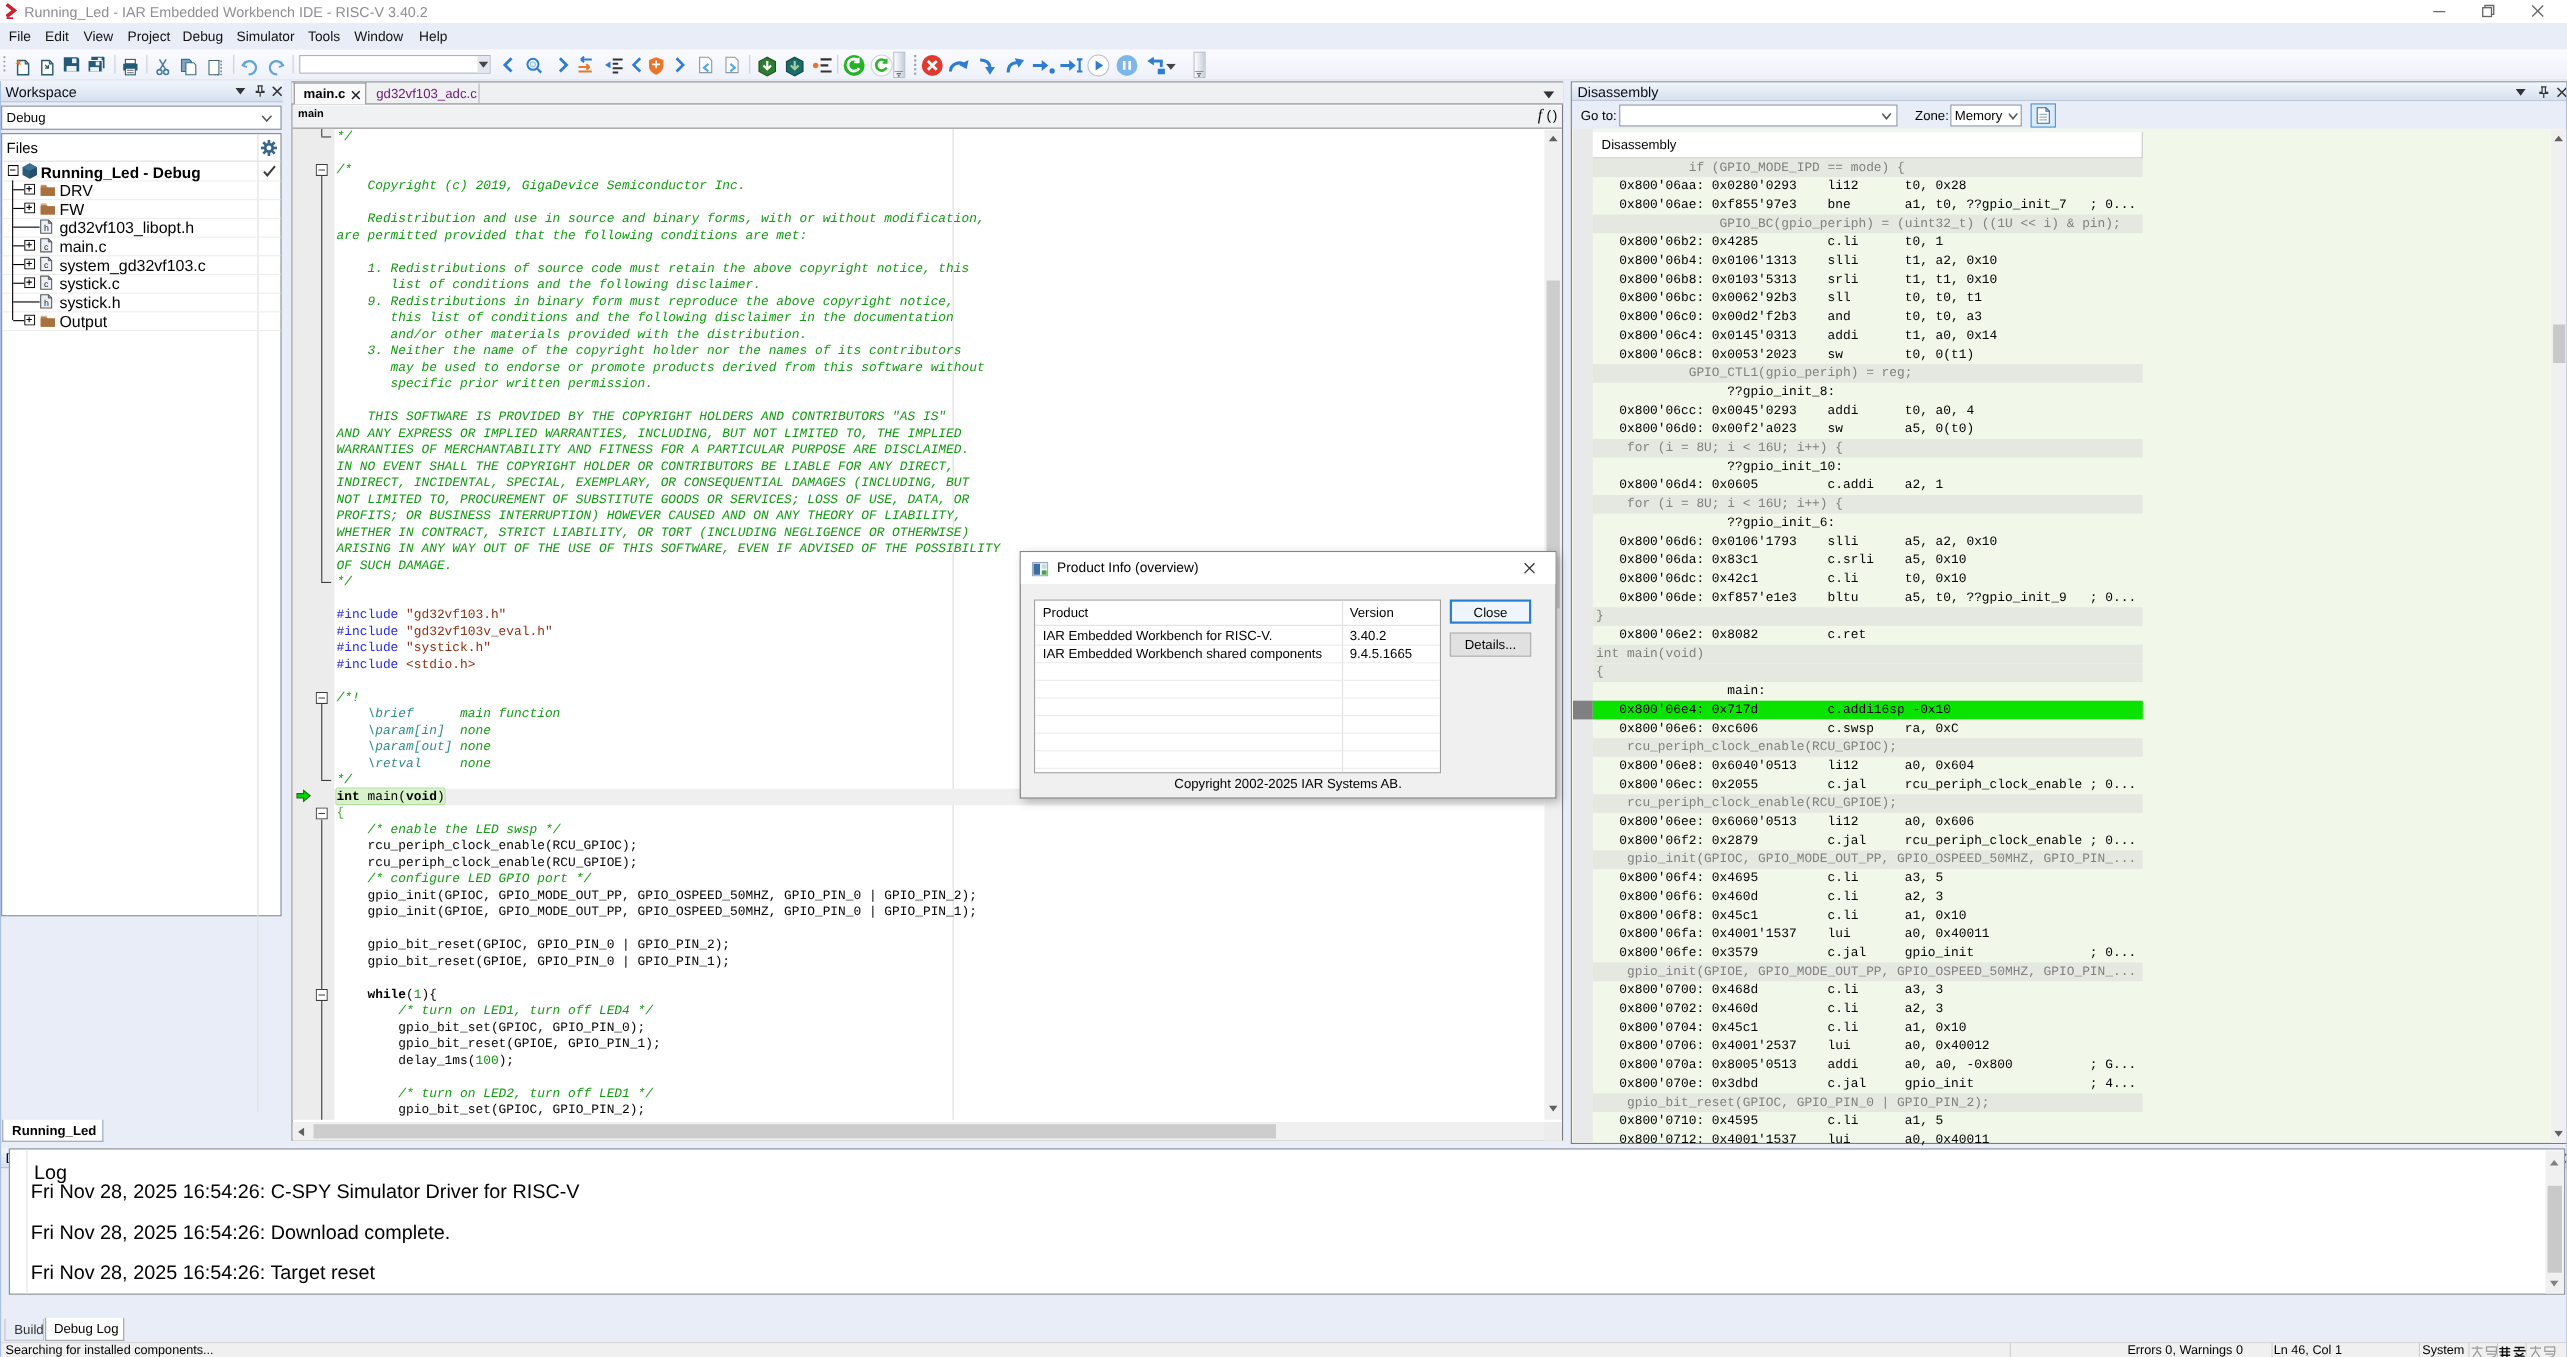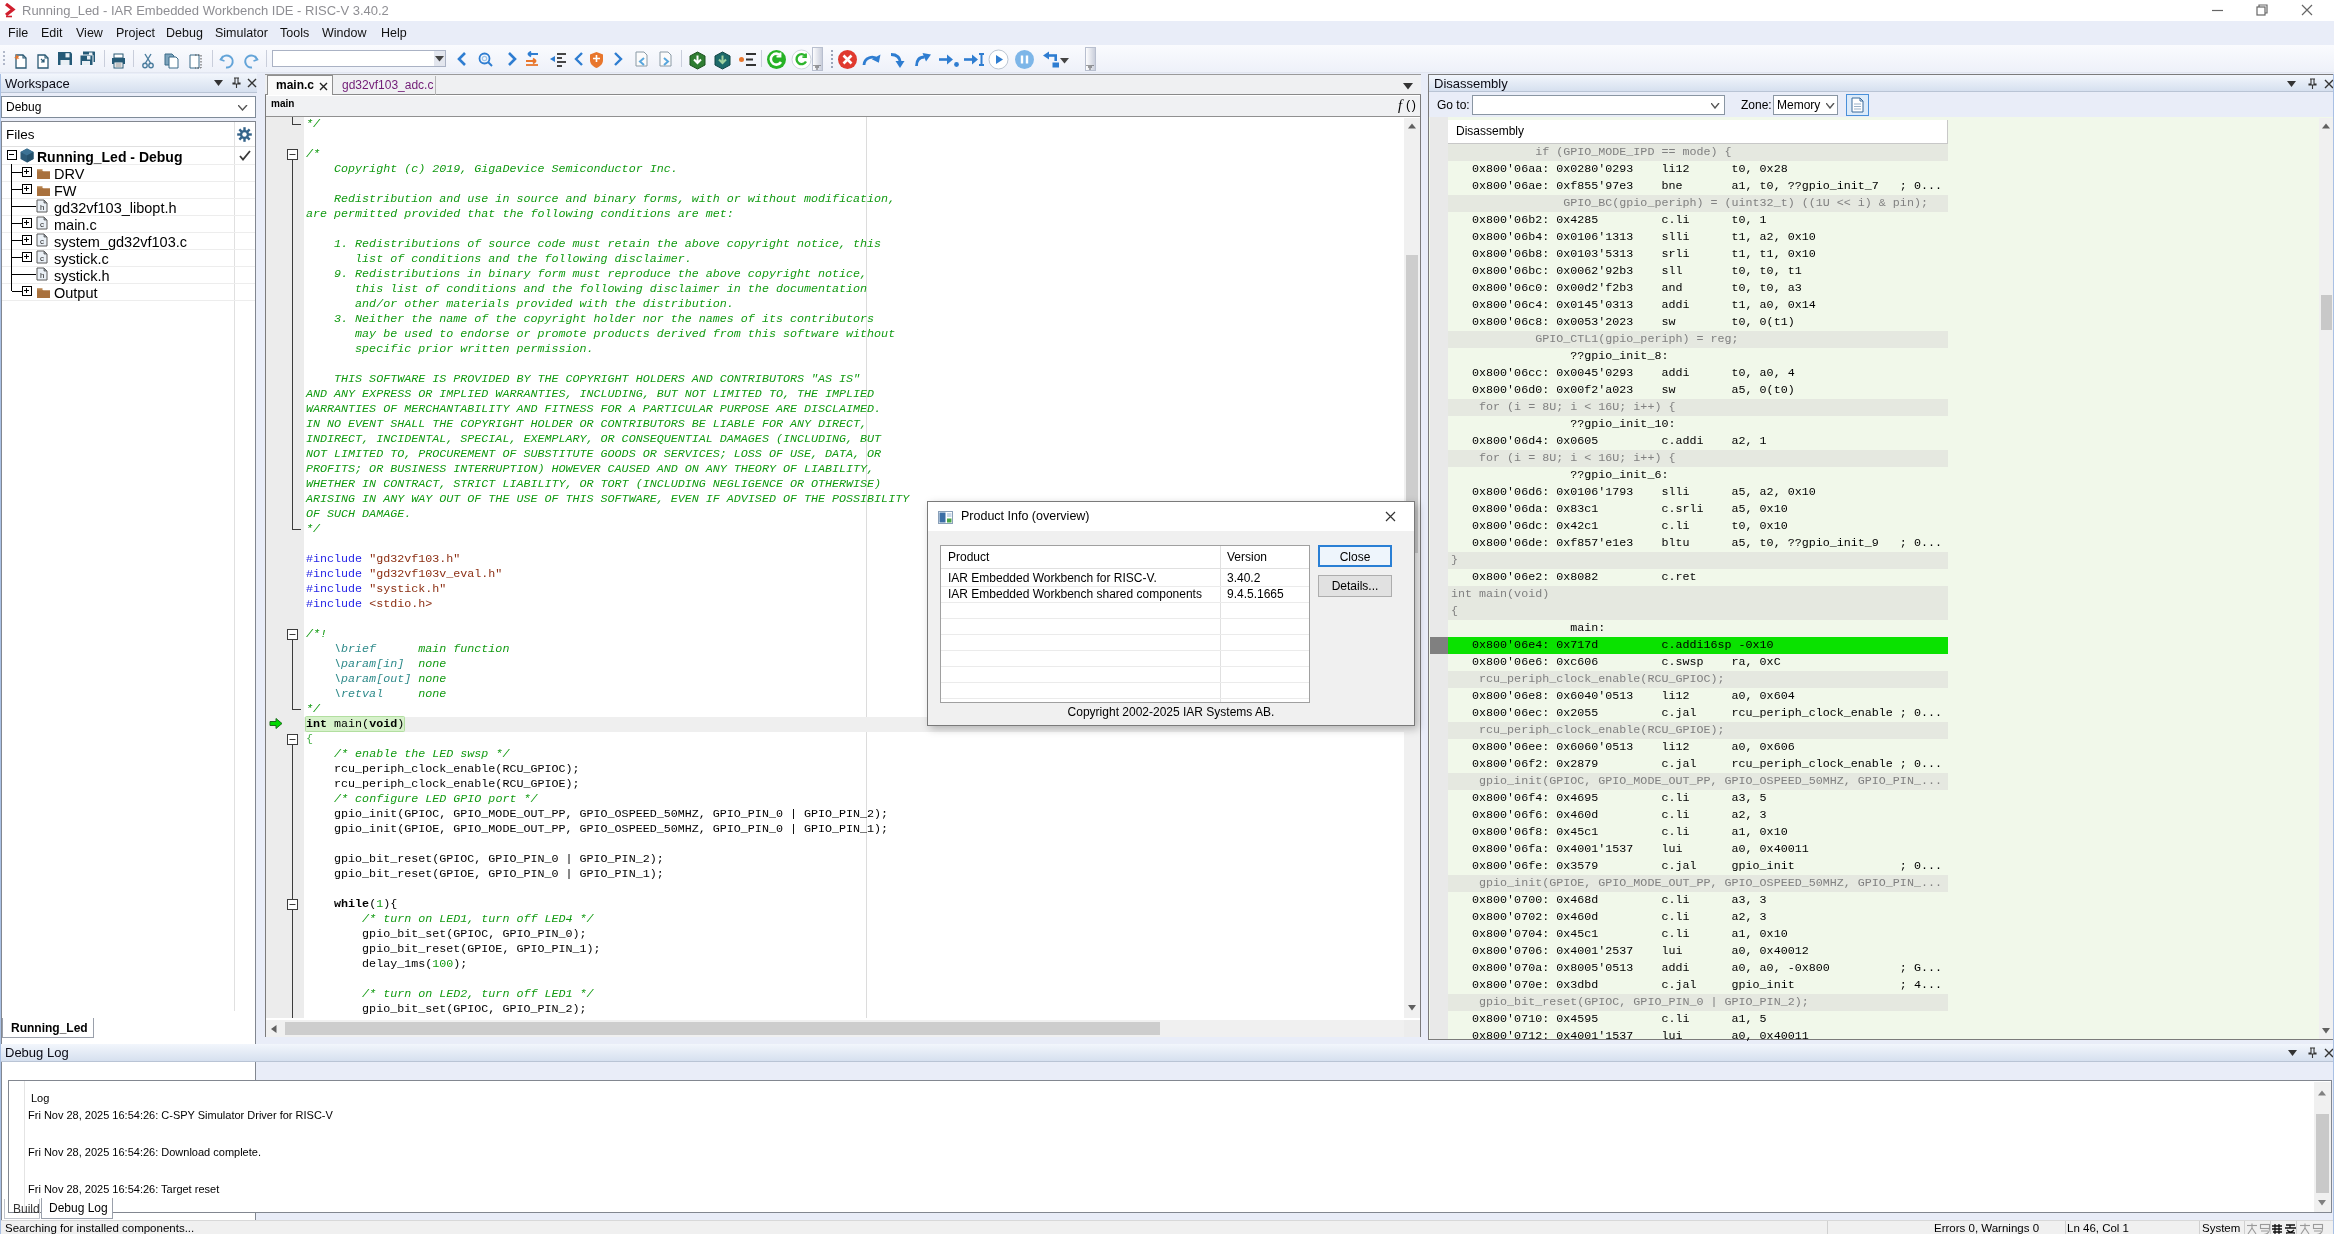--- a/index.html
+++ b/index.html
@@ -21,21 +21,21 @@
 .tsep { position:absolute; top:5px; width:1px; height:17px; background:#c9cedb; }
 .ticon { position:absolute; top:6px; }
 
 
 .phead { background:linear-gradient(#f2f6fc,#d6e0ef); font-size:13px; color:#0a0a14; border-bottom:1px solid #b9c4d5; }
 .pico { position:absolute; color:#333; }
 
 
 #ws-head { left:1px; top:74px; width:256px; height:19px; }
 #ws-combo { left:1px; top:96px; width:255px; height:22px; background:#fff; border:1px solid #7f8b99; font-size:12px; }
-#ws-files { left:1px; top:121px; width:255px; height:1112px; background:#fff; border:1px solid #828790; }
+#ws-files { left:1px; top:121px; width:255px; height:712px; background:#fff; border:1px solid #828790; }
 #ws-tab { left:2px; top:1018px; width:92px; height:20px; background:#fff; border:1px solid #9aa0ab; border-top:none; font-weight:bold; font-size:12px; padding:3px 0 0 8px; }
 .rowsep { position:absolute; left:0; width:231px; height:1px; background:#ededed; }
 
 
 #editor { left:265px; top:74px; width:1156px; height:963px; background:#fff; border:1px solid #7b7b7b; }
 #ed-tabs { left:265px; top:74px; width:1156px; height:21px; background:#eff0f2; border-top:1px solid #9a9a9a; border-bottom:1px solid #898989; z-index:3;}
 #ed-mainbar { left:266px; top:96px; width:1154px; height:21px; background:#f0f1f3; border-bottom:1px solid #909090; z-index:3;}
 #ed-margin { left:266px; top:117px; width:38px; height:901px; background:#ececec; }
 #code { left:306px; top:117px; font-size:11.7px; line-height:15px; font-family:"Liberation Mono", monospace; }
 #code div { height:15px; white-space:pre; }
@@ -54,21 +54,21 @@
 #dis-toolbar { left:1429px; top:92px; width:904px; height:25px; background:#e9edf8; }
 #dis-margin { left:1430px; top:117px; width:18px; height:922px; background:#e9e9e9; }
 #dis-colhead { left:1448px; top:120px; width:500px; height:24px; background:#fff; border-right:1px solid #c8c8c8; border-bottom:1px solid #c8c8c8; font-size:12px; padding:4px 0 0 8px;}
 #dis-rows { left:1448px; top:144px; width:500px; font-size:11.7px; line-height:17px; }
 #dis-rows div { height:17px; white-space:pre; padding-left:3px; font-family:"Liberation Mono", monospace; }
 .dsrc { background:#e5e8e0; color:#808080; }
 .dhl { background:#0ae200; color:#000; }
 
 
 #log-head { left:0px; top:1044px; width:2334px; height:18px; }
-#log-box { left:8px; top:1080px; width:2324px; height:133px; background:#fff; border:1px solid #828790; font-size:11px; }
+#log-box { left:8px; top:1044px; width:2324px; height:133px; background:#fff; border:1px solid #828790; font-size:18px; }
 #log-tabs { left:0; top:1198px; width:2334px; height:21px; }
 #statusbar { left:0; top:1220px; width:2334px; height:14px; background:#f0f0f0; border-top:1px solid #d8d8d8; font-size:11.5px; color:#000; }
 
 
 #dlg { left:927px; top:501px; width:488px; height:225px; background:#f0f0f0; border:1px solid #7a7a7a; box-shadow:3px 3px 8px rgba(0,0,0,0.25); }
 .btn { position:absolute; left:390px; width:74px; height:22px; background:#e1e1e1; border:1px solid #adadad; font-size:12px; text-align:center; padding-top:3px; }
 </style>
 </head>
 <body>
 <div class="abs" style="left:0;top:74px;width:1px;height:1160px;background:#a9c0e4;z-index:9"></div>

